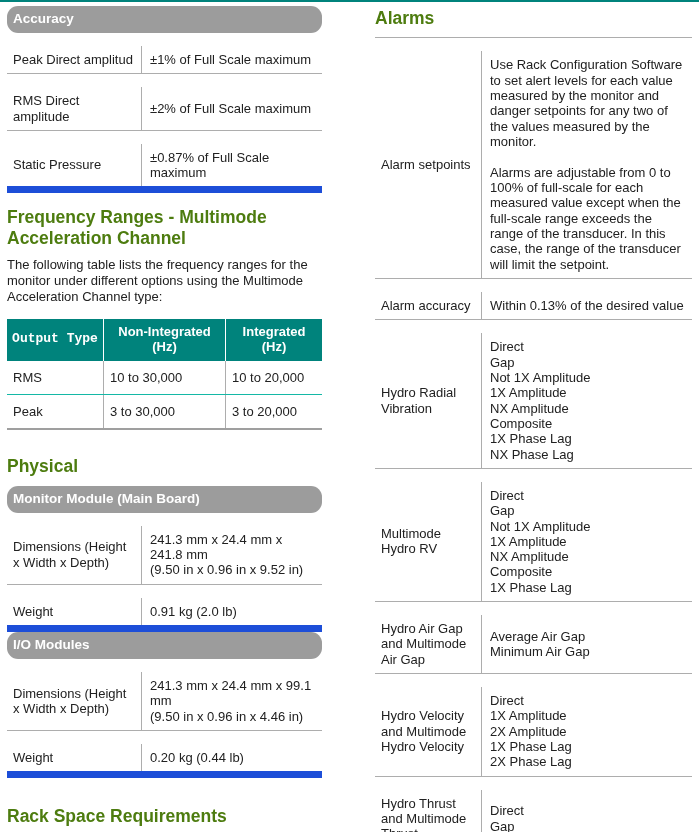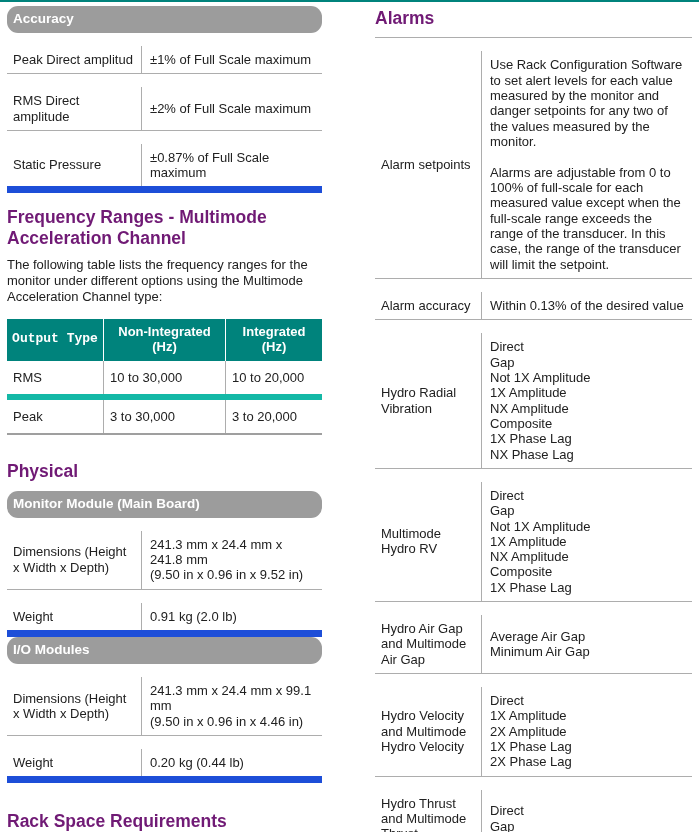--- a/index.html
+++ b/index.html
@@ -5,21 +5,21 @@
   html,body{margin:0;padding:0;background:#ffffff;}
   body{
     width:699px;height:832px;position:relative;overflow:hidden;
     font-family:"Liberation Sans",sans-serif;color:#212121;
   }
   .top-rule{position:absolute;top:0;left:0;width:699px;height:2px;background:#00837C;}
   .columns{display:flex;padding:6px 0 0 7px;box-sizing:border-box;}
   .col-left{width:315px;margin-right:53px;flex:none;}
   .col-right{width:317px;flex:none;}
 
-  h2{color:#701a75;font-size:17.5px;line-height:1.16;font-weight:bold;margin:0;}
+  h2{color:#4d7c0f;font-size:17.5px;line-height:1.16;font-weight:bold;margin:0;}
   .h-freq{margin:14px 0 9px 0;}
   .h-physical{margin:26px 0 10px 0;}
   .h-rack{margin:28px 0 11px 0;}
   .h-alarms{margin:2px 0 9px 0;}
 
   .intro{font-size:13px;line-height:1.22;margin:0 0 14px 0;}
 
   .bar{background:#9C9C9C;color:#ffffff;font-weight:bold;font-size:13.5px;
        padding:6px 6px;line-height:1.1;border-radius:11px;}
 
@@ -32,21 +32,21 @@
   .pre{white-space:pre-line;}
 
   .rack .lbl{width:108px;}
 
   
   .freq{width:100%;margin-top:0;}
   .freq .head{display:flex;background:#00837C;color:#fff;font-weight:bold;font-size:13px;}
   .freq .head .hc{box-sizing:border-box;display:flex;align-items:center;justify-content:center;
        text-align:center;padding:6px 4px;min-height:42px;line-height:1.15;border-left:1px solid #ffffff;}
   .freq .head .hc:first-child{border-left:none;font-family:Liberation Mono, monospace;}
-  .freq .brow{display:flex;border-bottom:6px solid #14b8a6;}
+  .freq .brow{display:flex;border-bottom:1px solid #14b8a6;}
   .freq .brow:last-child{border-bottom:2px solid #9F9F9F;}
   .freq .bc{box-sizing:border-box;padding:9px 6px;font-size:13px;border-left:1px solid #ADADAD;}
   .freq .bc:first-child{border-left:none;}
   .c1{width:96px;flex:none;}
   .c2{width:122px;flex:none;}
   .c3{flex:1;}
 
   
   .alarms{border-top:1px solid #ADADAD;}
   .alarms .lbl{width:106px;padding:6px 6px;}

